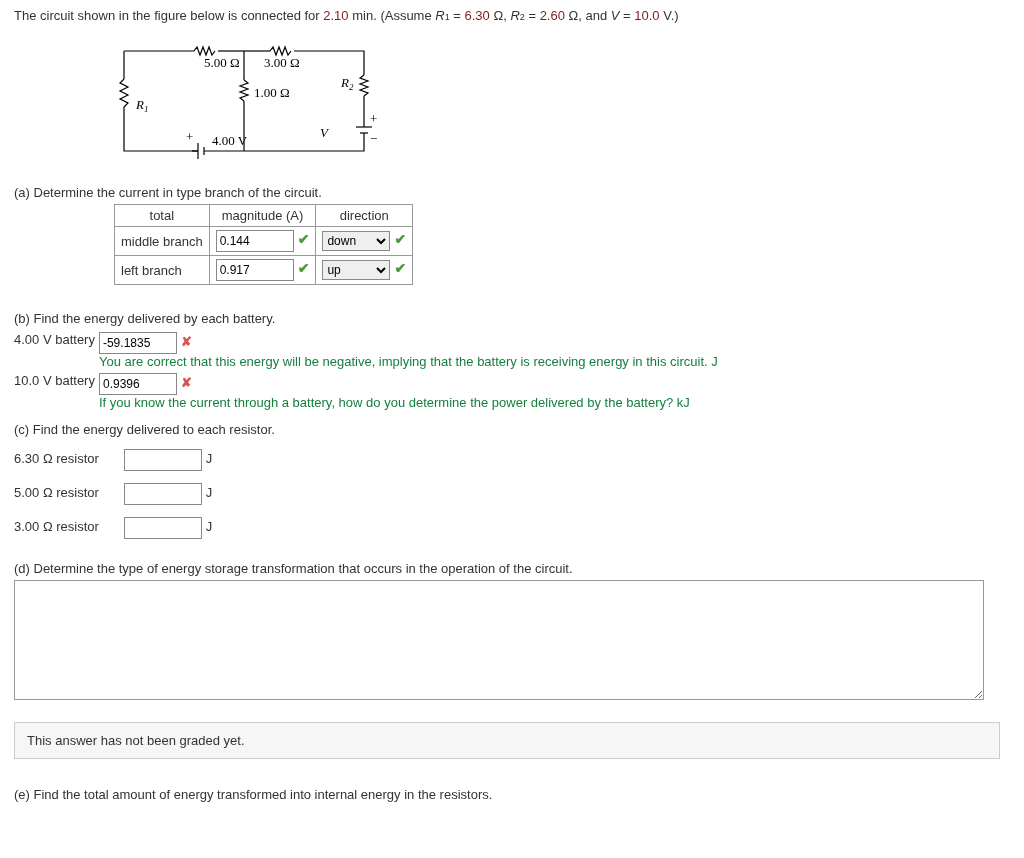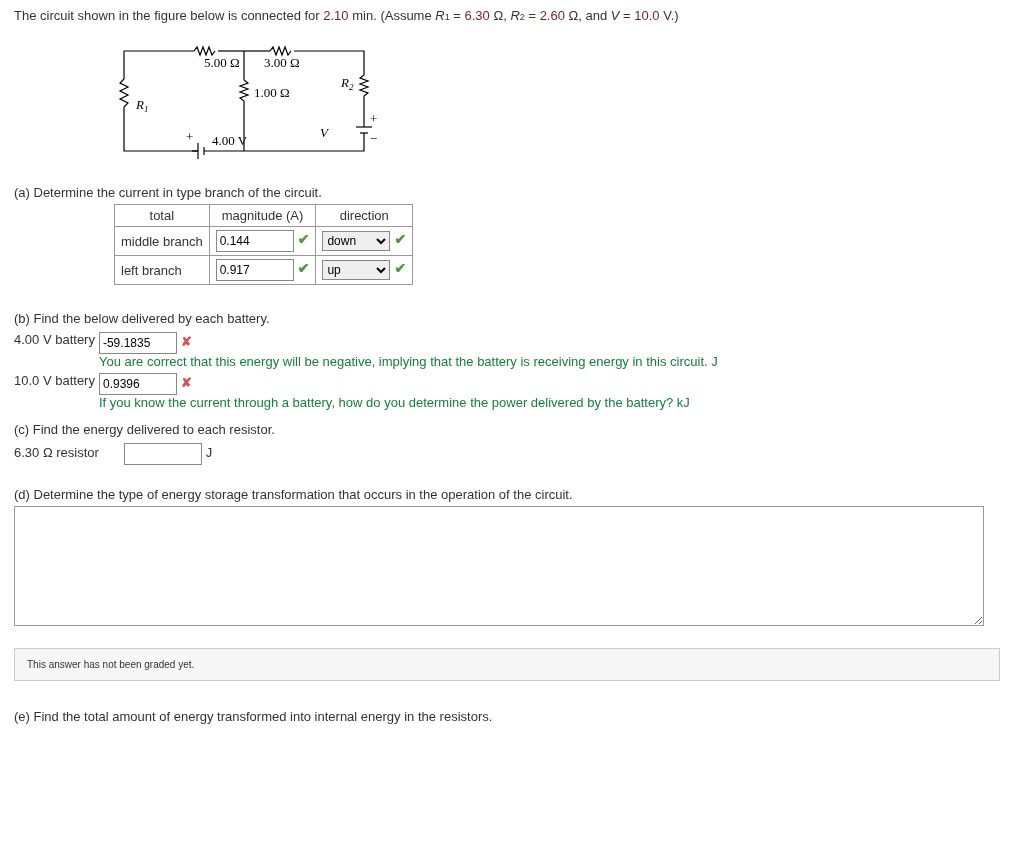--- a/index.html
+++ b/index.html
@@ -61,39 +61,39 @@
   .cross {
     color: #d9534f;
     font-size: 13px;
     font-weight: bold;
     margin-left: 4px;
   }
   .row-b .feedback {
     color: #15803d;
   }
   .row-b td { vertical-align: top; padding: 2px 0; }
-  .part-c-row { margin: 6px 0; }
+  .part-c-row { margin: 12px 0; }
   .part-c-row .lbl { display:inline-block; width: 110px; }
   textarea.essay {
     width: 960px;
     height: 110px;
     border: 1px solid #999;
     resize: both;
     font-family: Arial, sans-serif;
     font-size: 13px;
     padding: 4px;
     display:block;
   }
   .grade-box {
     width: 960px;
     border: 1px solid #ccc;
     background: #f6f6f6;
     padding: 10px 12px;
     margin-top: 22px;
-    font-size: 10px;
+    font-size: 13px;
   }
   .sub { font-size: 9px; }
 </style>
 </head>
 <body>
 
 <div class="problem-text">
   <span>The circuit shown in the figure below is connected for </span><span class="red">2.10</span><span> min. (Assume </span><span class="italic">R</span><span class="sub">1</span><span> = </span><span class="red">6.30</span><span> Ω, </span><span class="italic">R</span><span class="sub">2</span><span> = </span><span class="red">2.60</span><span> Ω, and </span><span class="italic">V</span><span> = </span><span class="red">10.0</span><span> V.)</span>
 </div>
 
@@ -162,21 +162,21 @@
     <td><select class="sel"><option>down</option></select><span class="check">✔</span></td>
   </tr>
   <tr>
     <td>left branch</td>
     <td><input class="num-input" value="0.917" style=""><span class="check">✔</span></td>
     <td><select class="sel"><option>up</option></select><span class="check">✔</span></td>
   </tr>
 </tbody>
   </table>
 
-<div class="section" style="margin-top:26px">(b) Find the below delivered by each battery.</div>
+<div class="section" style="margin-top:26px">(b) Find the energy delivered by each battery.</div>
 <table class="row-b" style="border-collapse:collapse">
   <tbody>
       <tr>
     <td style="padding-right:4px">4.00 V battery</td>
     <td>
       <input class="num-input" value="-59.1835" style=""><span class="cross">✘</span><br>
       <span class="feedback">You are correct that this energy will be negative, implying that the battery is receiving energy in this circuit. J</span>
     </td>
   </tr>
   <tr>
@@ -185,19 +185,21 @@
       <input class="num-input" value="0.9396" style=""><span class="cross">✘</span><br>
       <span class="feedback">If you know the current through a battery, how do you determine the power delivered by the battery? kJ</span>
     </td>
   </tr>
 </tbody>
   </table>
 
 <div class="section" style="">(c) Find the energy delivered to each resistor.</div>
 <div>
   <div class="part-c-row"><span class="lbl">6.30 Ω resistor</span><input class="num-input" style=""> <span>J</span></div>
+  <div class="part-c-row"><span class="lbl">5.00 Ω resistor</span><input class="num-input" style=""> <span>J</span></div>
+  <div class="part-c-row"><span class="lbl">3.00 Ω resistor</span><input class="num-input" style=""> <span>J</span></div>
 </div>
 
 <div class="section" style="margin-top:22px">(d) Determine the type of energy storage transformation that occurs in the operation of the circuit.</div>
 <textarea class="essay" style=""></textarea>
 <div class="grade-box">This answer has not been graded yet.</div>
 
 <div class="section" style="margin-top:28px">(e) Find the total amount of energy transformed into internal energy in the resistors.</div>
 
 </body></html>

